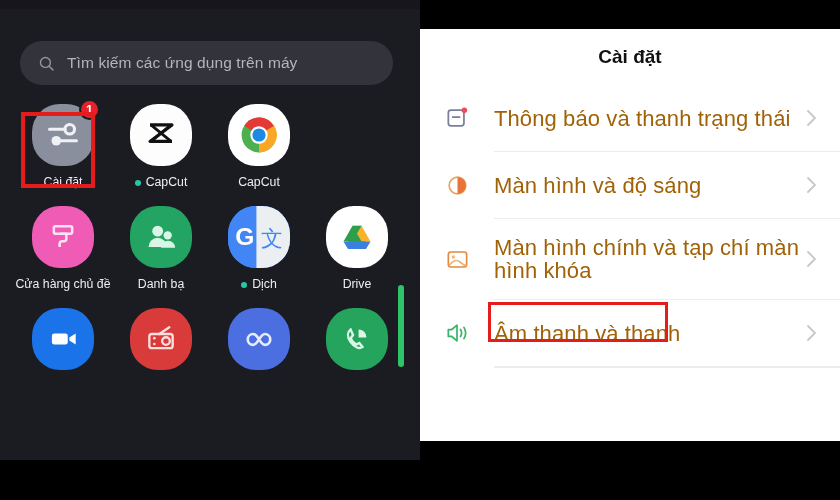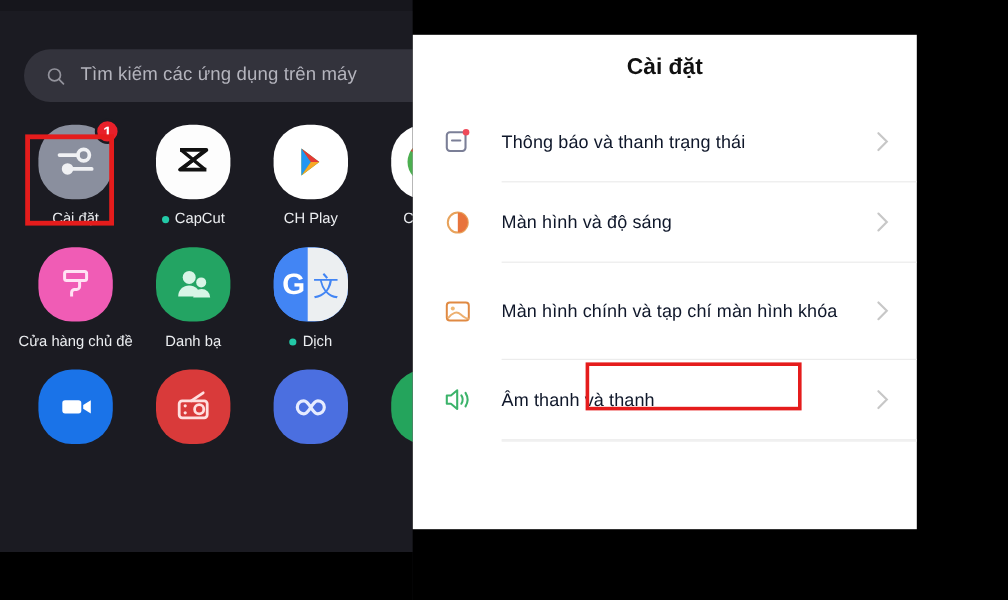--- a/index.html
+++ b/index.html
@@ -12,21 +12,21 @@
   .screen {
     position: relative;
     width: 840px; height: 500px;
     background: #000;
     display: flex;
   }
 
   
   .drawer {
     position: relative;
-    width: 344px; height: 500px;
+    width: 420px; height: 500px;
     background: #16161c;
     overflow: hidden;
   }
   .drawer-inner {
     position: absolute;
     left: 0; top: 9px; right: 0; bottom: 40px;
     background: #1b1b22;
   }
 
   .searchbar {
@@ -140,22 +140,22 @@
     padding: 0 22px 0 22px;
     min-height: 66px;
   }
   .set-ico {
     width: 30px; height: 30px; flex: none;
     display: flex; align-items: center; justify-content: center;
     margin-right: 22px;
   }
   .set-label {
     flex: 1;
-    font-size: 15px;
-    color: #0f172a;
+    font-size: 22px;
+    color: #a16207;
     line-height: 23px;
     letter-spacing: .1px;
   }
   .chev { width: 12px; height: 20px; flex: none; opacity: .55; }
   .set-item.two { min-height: 80px; }
   .divider {
     height: 1px; background: #ececec;
     margin-left: 74px; margin-right: 0;
   }
   .hl-sound {
@@ -217,35 +217,20 @@
                 <path d="M12 13 H36 L12 31 H36"></path>
               </svg>
             </div>
           </div>
           <div class="app-label">
             <span class="newdot"></span>
             <span>CapCut</span>
           </div>
         </div>
 
-        <div class="app">
-          <div class="icon-wrap">
-            <div class="squircle sq" style="background:#ffffff">
-              <svg viewBox="0 0 48 48" width="34" height="34">
-                <polygon points="13,8 34,24 13,40" fill="#4caf50"></polygon>
-                <polygon points="13,8 13,40 24,24" fill="#2196f3"></polygon>
-                <polygon points="24,24 34,24 13,40" fill="#f9a825"></polygon>
-                <polygon points="24,24 34,24 13,8" fill="#e53935"></polygon>
-              </svg>
-            </div>
-          </div>
-          <div class="app-label">
-            <span>CH Play</span>
-          </div>
-        </div>
 
         <div class="app">
           <div class="icon-wrap">
             <div class="squircle sq" style="background:#ffffff">
               <svg viewBox="0 0 48 48" width="44" height="44">
                 <circle cx="24" cy="24" r="19" fill="#4caf50"></circle>
                 <path d="M24 5 A19 19 0 0 1 40.5 33 L24 24 Z" fill="#f9a825"></path>
                 <path d="M24 5 A19 19 0 0 0 8 14 L24 24 Z" fill="#e53935"></path>
                 <path d="M24 5 A19 19 0 0 1 40.5 14.5 L24 24 Z" fill="#e53935"></path>
                 <path d="M40.5 14 A19 19 0 0 1 24 43 L24 24 Z" fill="#f9a825"></path>
@@ -302,20 +287,36 @@
                 <text x="34" y="31" font-family="Liberation Sans, sans-serif" font-size="17" fill="#4285f4" text-anchor="middle">文</text>
               </svg>
             </div>
           </div>
           <div class="app-label">
             <span class="newdot"></span>
             <span>Dịch</span>
           </div>
         </div>
 
+        <div class="app">
+          <div class="icon-wrap">
+            <div class="squircle sq" style="background:#ffffff">
+              <svg viewBox="0 0 48 48" width="36" height="36">
+                <polygon points="24,9 36,31 12,31" fill="#2e9e4b"></polygon>
+                <polygon points="24,9 12,31 6,21 18,9" fill="none"></polygon>
+                <polygon points="18,9 30,9 42,30 30,30" fill="#f9b22b"></polygon>
+                <polygon points="18,9 6,30 18,30 30,9" fill="#2e9e4b"></polygon>
+                <polygon points="6,30 12,40 36,40 42,30" fill="#3b7fe0"></polygon>
+              </svg>
+            </div>
+          </div>
+          <div class="app-label">
+            <span>Drive</span>
+          </div>
+        </div>
       </div>
 
       <div class="app-row">
 
         <div class="app">
           <div class="icon-wrap">
             <div class="squircle sq" style="background:#1a73e8">
               <svg viewBox="0 0 48 48" width="38" height="38" fill="#fff">
                 <rect x="10" y="17" width="20" height="14" rx="3"></rect>
                 <polygon points="32,22 40,17 40,31 32,26"></polygon>

